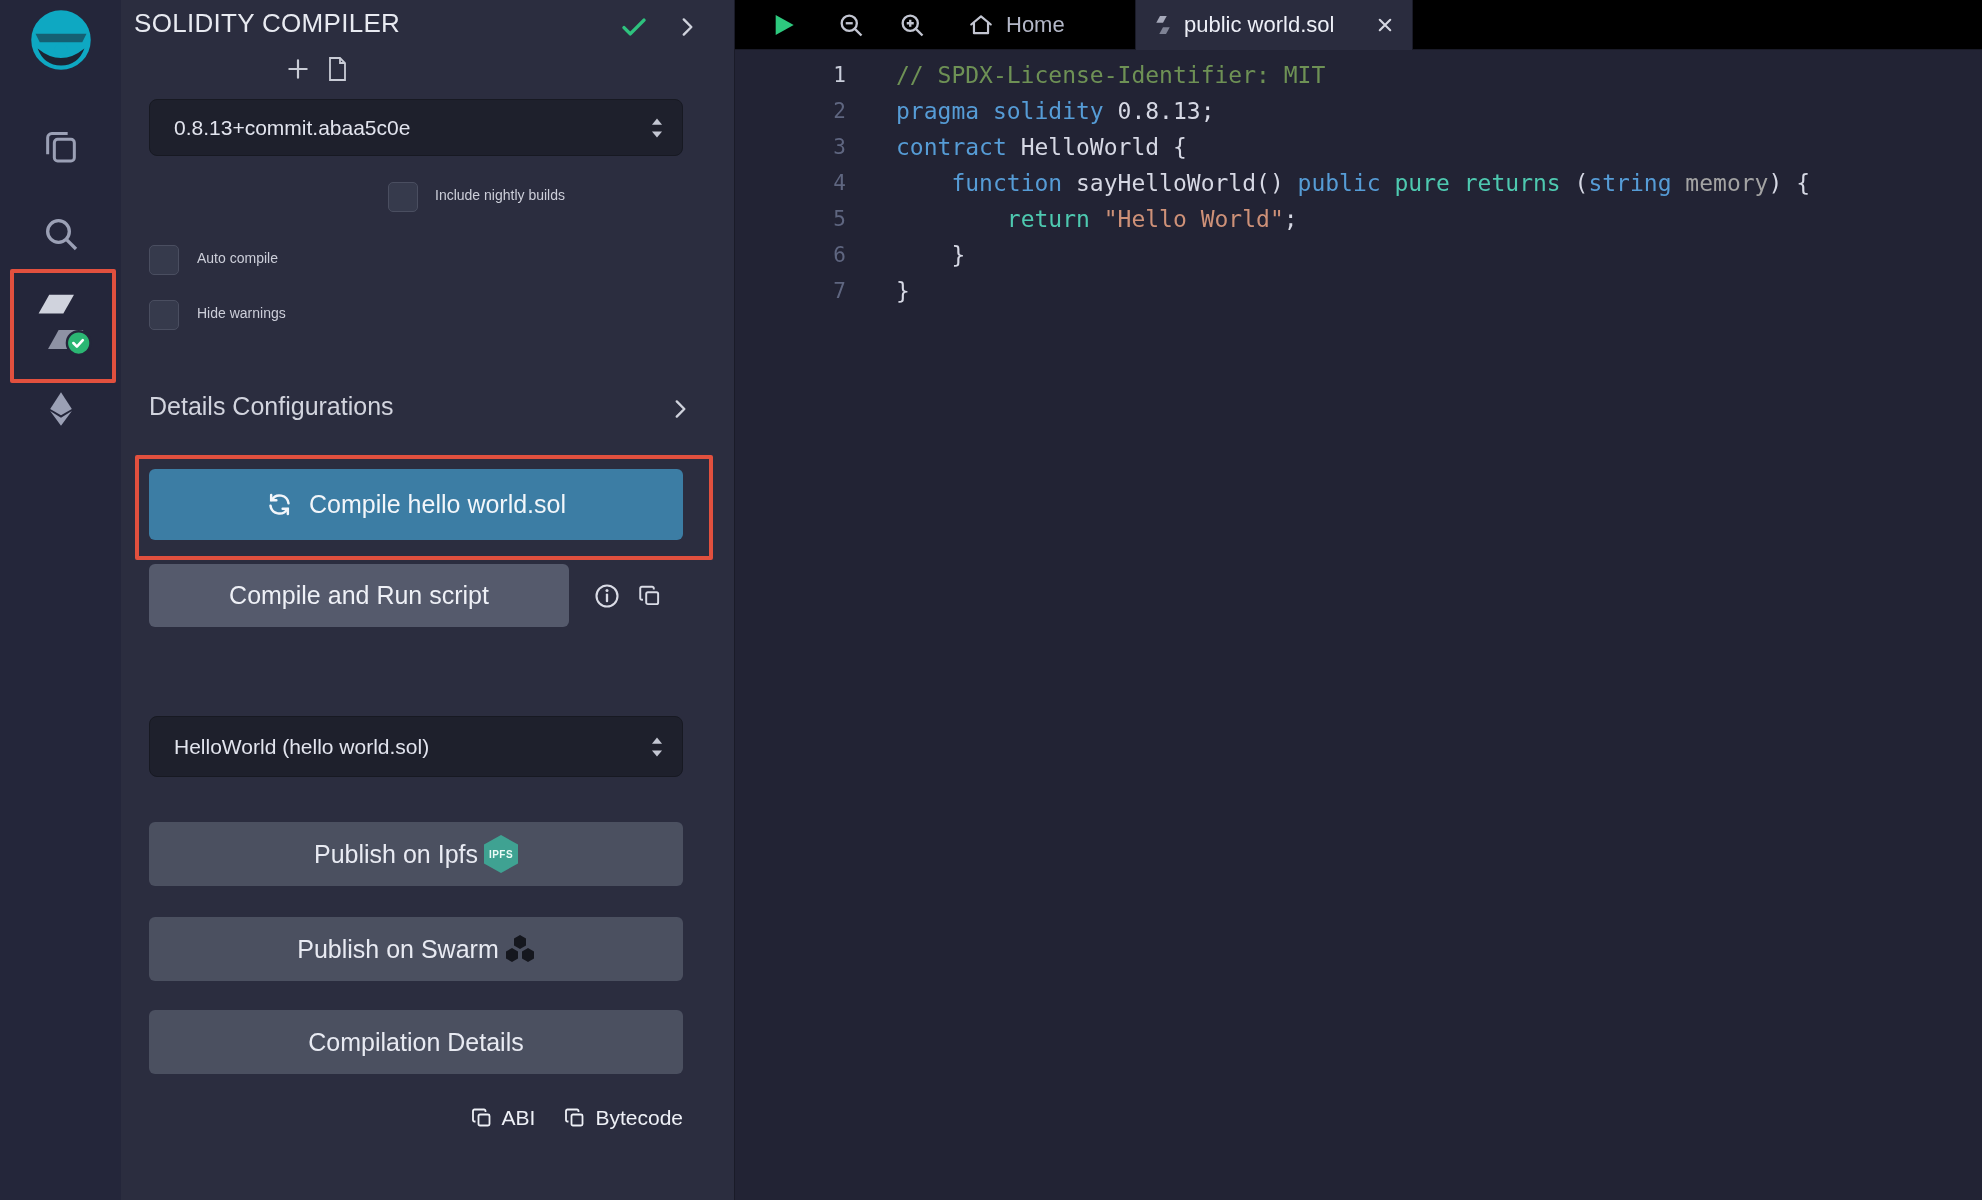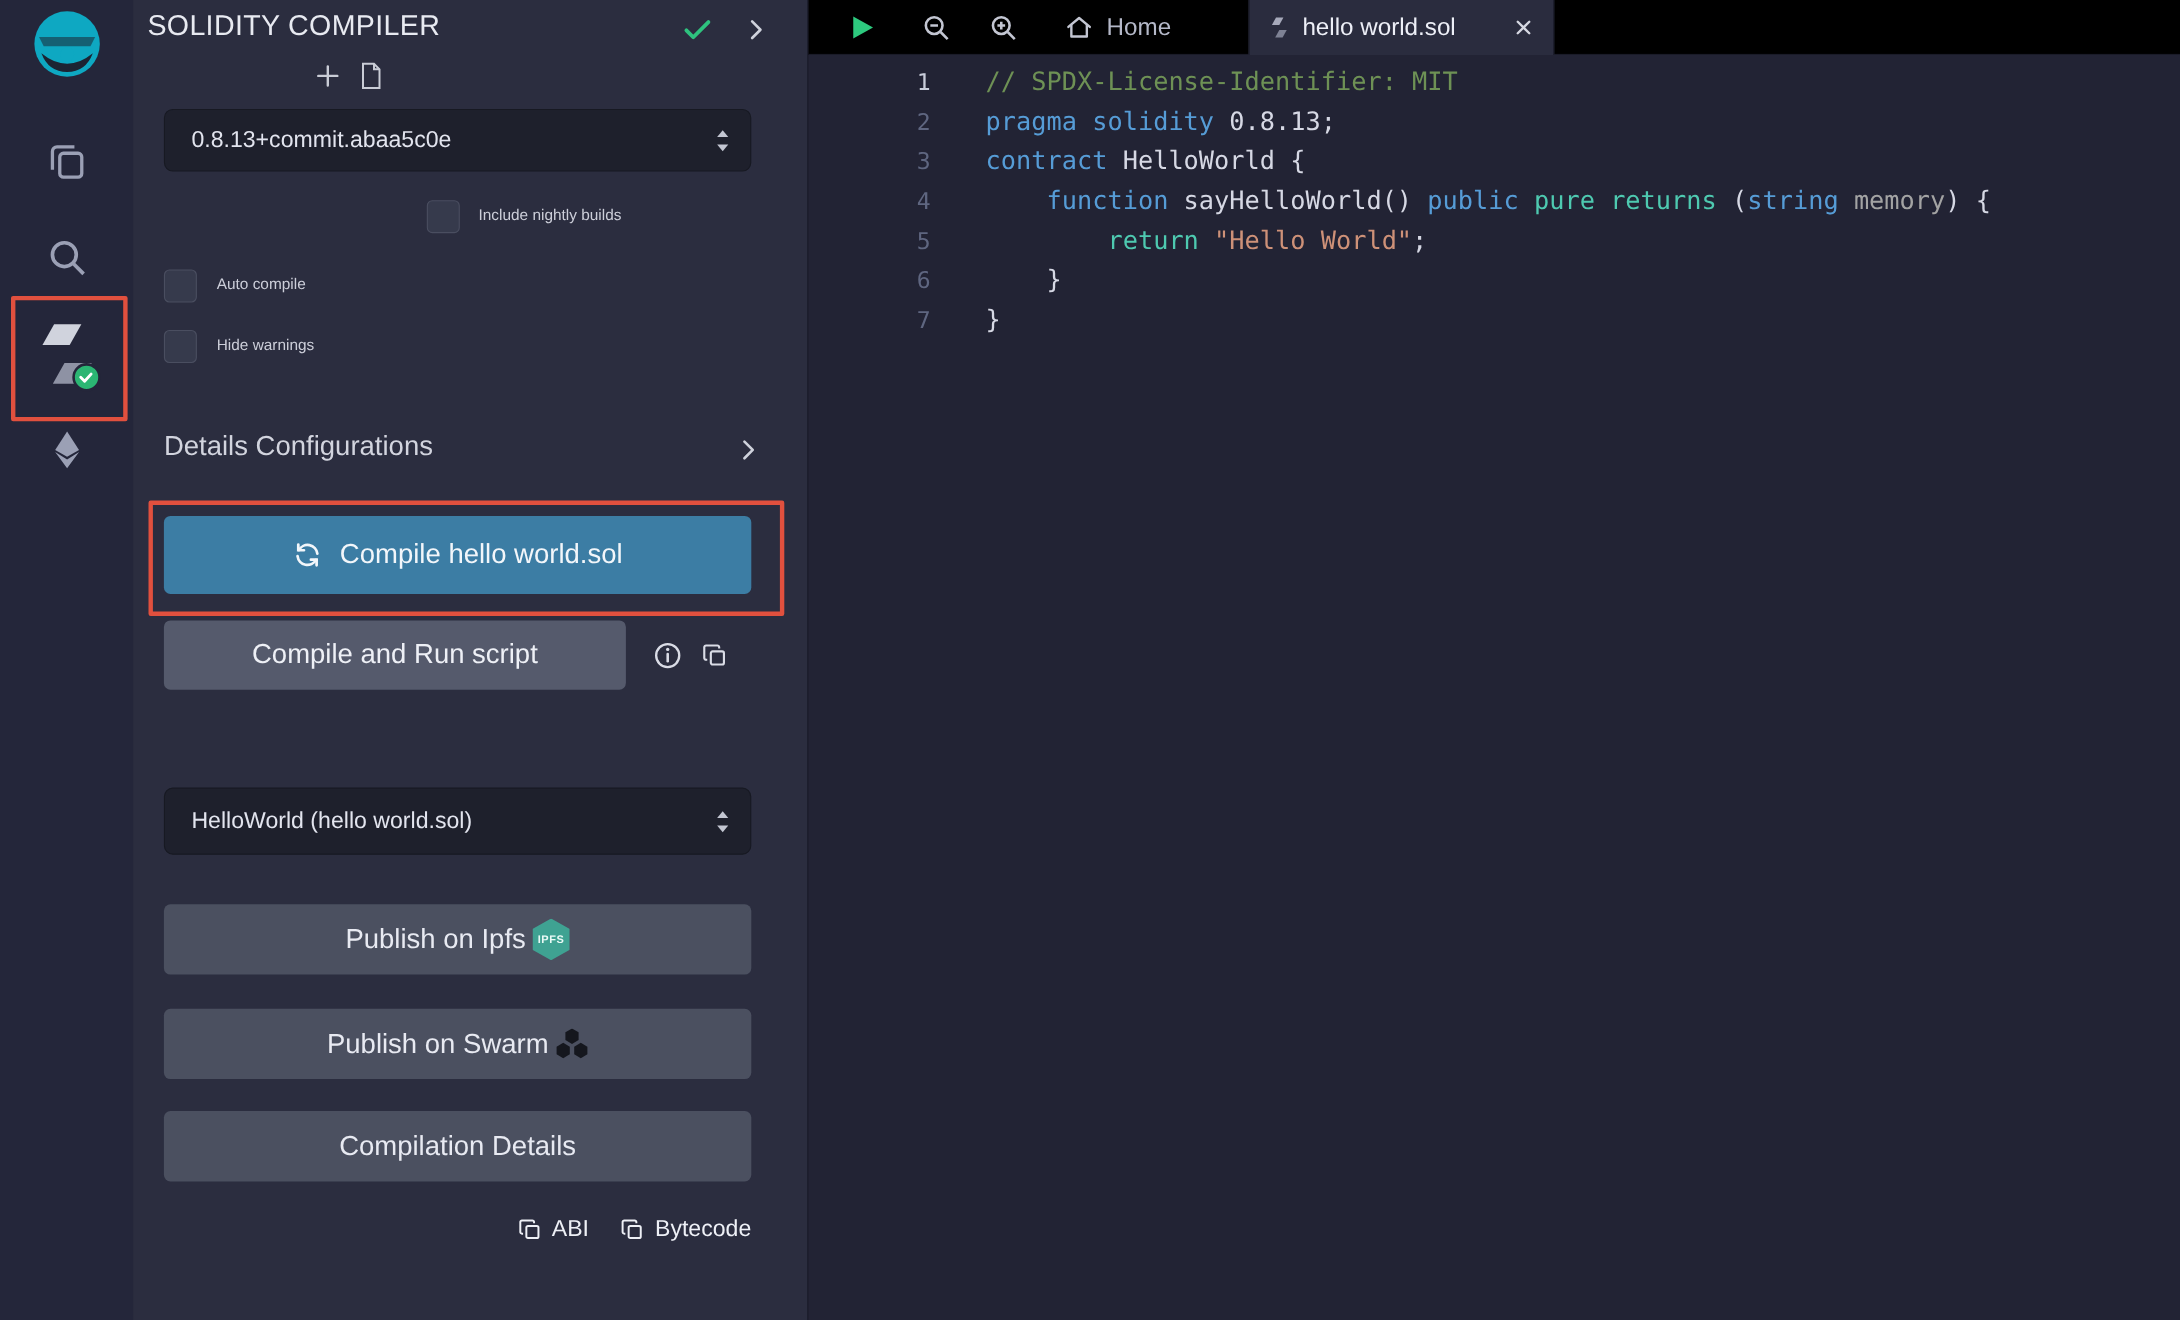--- a/index.html
+++ b/index.html
@@ -271,21 +271,21 @@
         <span>Home</span>
       </div>
 
       <div class="tab-file">
         <span style="line-height:0;">
           <svg width="18" height="22" viewBox="0 0 24 28">
             <path d="M17 2H8l-5 9h9z" fill="#a6a9ba"></path>
             <path d="M7 26h9l5-9h-9z" fill="#7e8294"></path>
           </svg>
         </span>
-        <span>hello world.sol</span>
+        <span>public world.sol</span>
         <span class="close">
           <svg width="18" height="18" viewBox="0 0 24 24" fill="none" stroke="#d6d8e2" stroke-width="2.8" stroke-linecap="round">
               <path d="M5 5l14 14M19 5L5 19"></path>
             </svg>
         </span>
       </div>
     </div>
 
     <div class="code">
         <div class="code-line">

